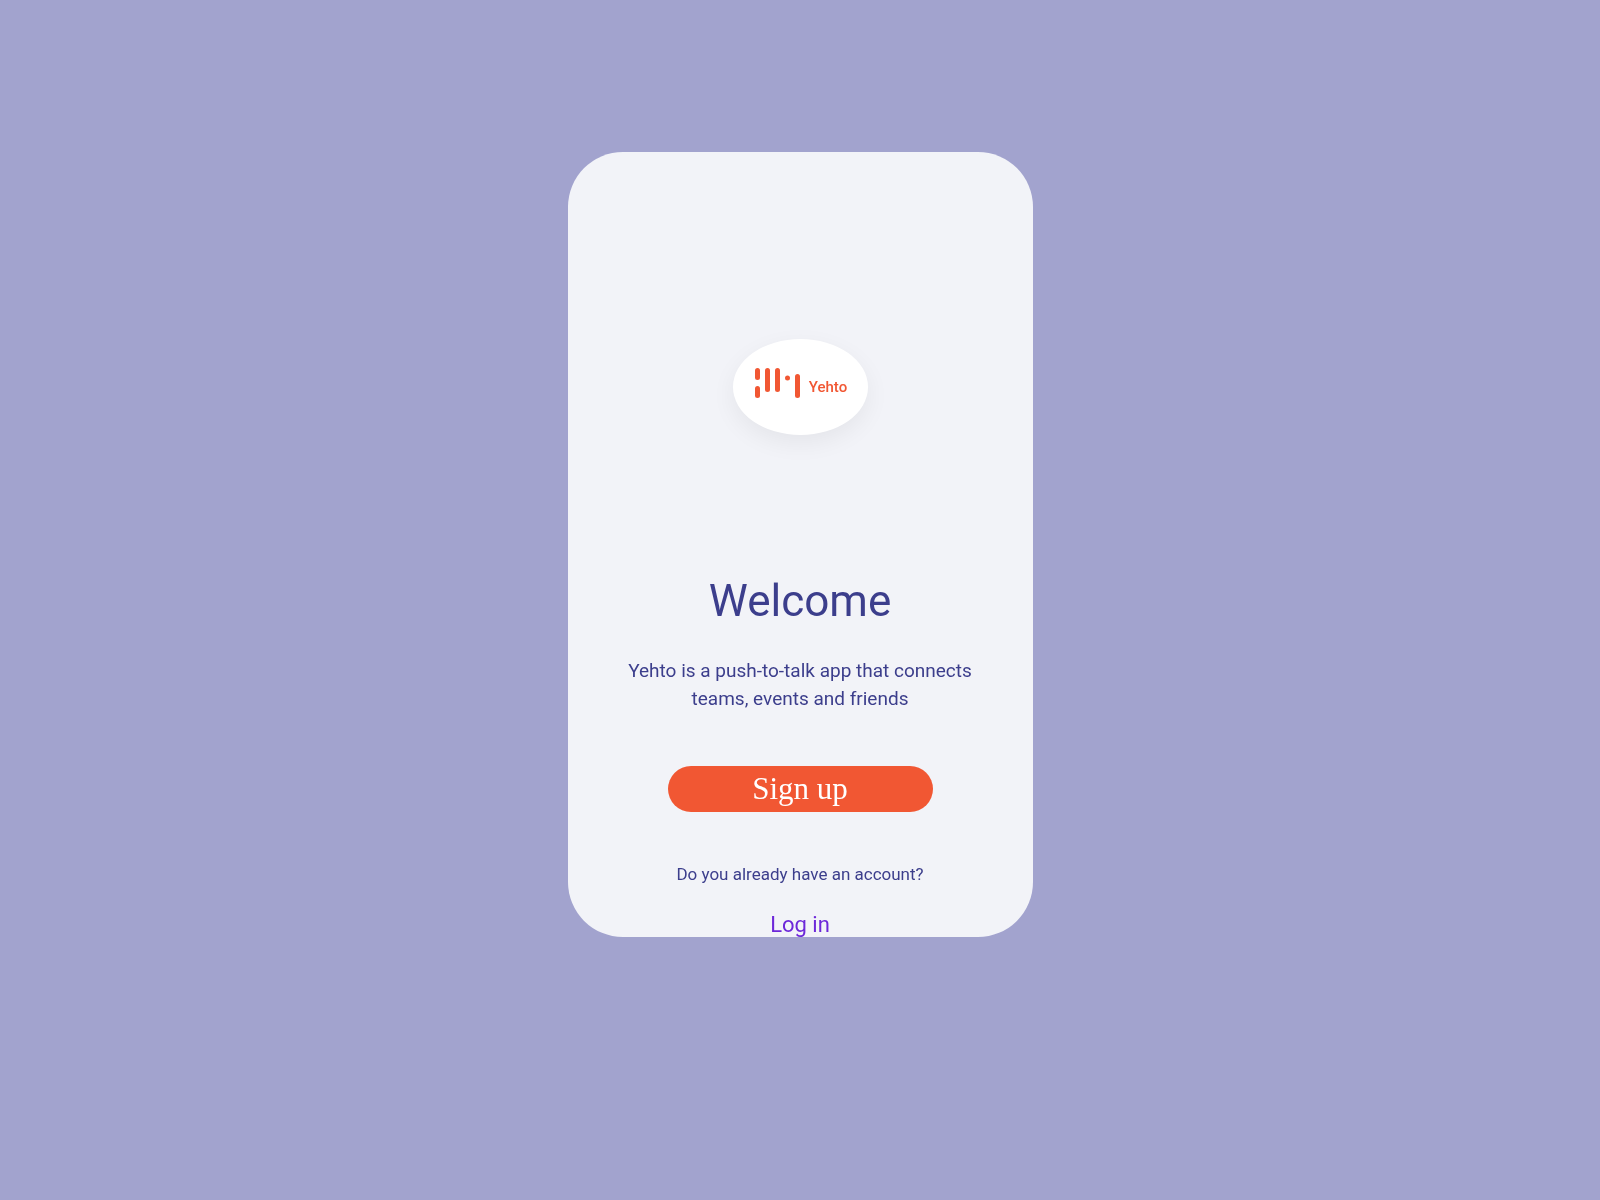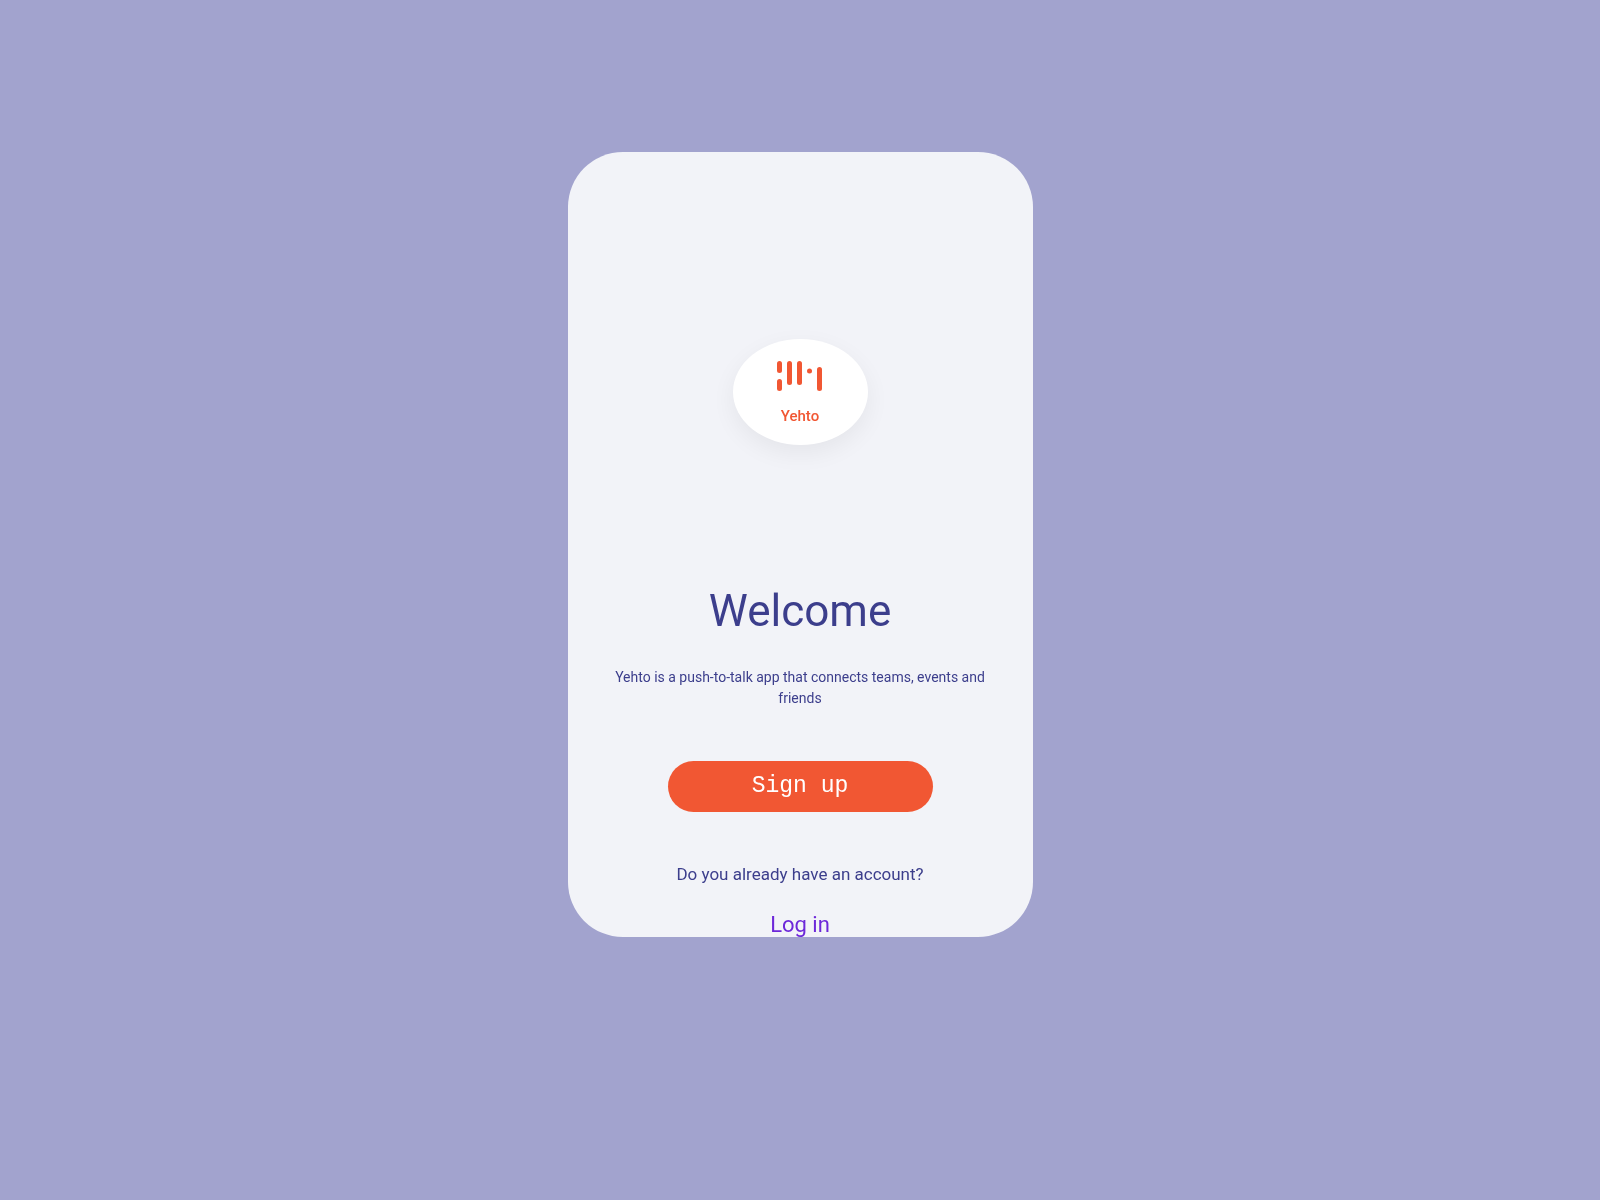--- a/index.html
+++ b/index.html
@@ -28,21 +28,21 @@
       align-items: center;
       padding-top: 187px;
     }
     .logo-circle {
       width: 135px;
       height: 135px;
       background-color: #ffffff;
       border-radius: 50%;
       box-shadow: 0 8px 25px rgba(0,0,0,0.06);
       display: flex;
-      flex-direction: column;
+      flex-direction: row;
       align-items: center;
       justify-content: center;
       gap: 6px;
     }
     .logo-mark {
       width: 50px;
       height: 42px;
     }
     .logo-text {
       color: #f15733;
@@ -50,39 +50,39 @@
       font-weight: 500;
     }
     .welcome-heading {
       color: #3c3e8c;
       font-size: 44px;
       font-weight: 400;
       margin-top: 140px;
     }
     .description {
       color: #3c3e8c;
-      font-size: 14px;
+      font-size: 19px;
       font-weight: 400;
       text-align: center;
       line-height: 1.5;
       margin-top: 30px;
       max-width: 380px;
     }
     .signup-btn {
       width: 265px;
       height: 65px;
       background-color: #f15733;
       color: #ffffff;
       border: none;
       border-radius: 35px;
-      font-size: 23px;
+      font-size: 31px;
       font-weight: 400;
       cursor: pointer;
       margin-top: 52px;
-      font-family: Liberation Mono, monospace;
+      font-family: Liberation Serif, serif;
     }
     .account-prompt {
       color: #3c3e8c;
       font-size: 17px;
       font-weight: 400;
       margin-top: 52px;
     }
     .login-link {
       color: #6d28d9;
       font-size: 22px;

